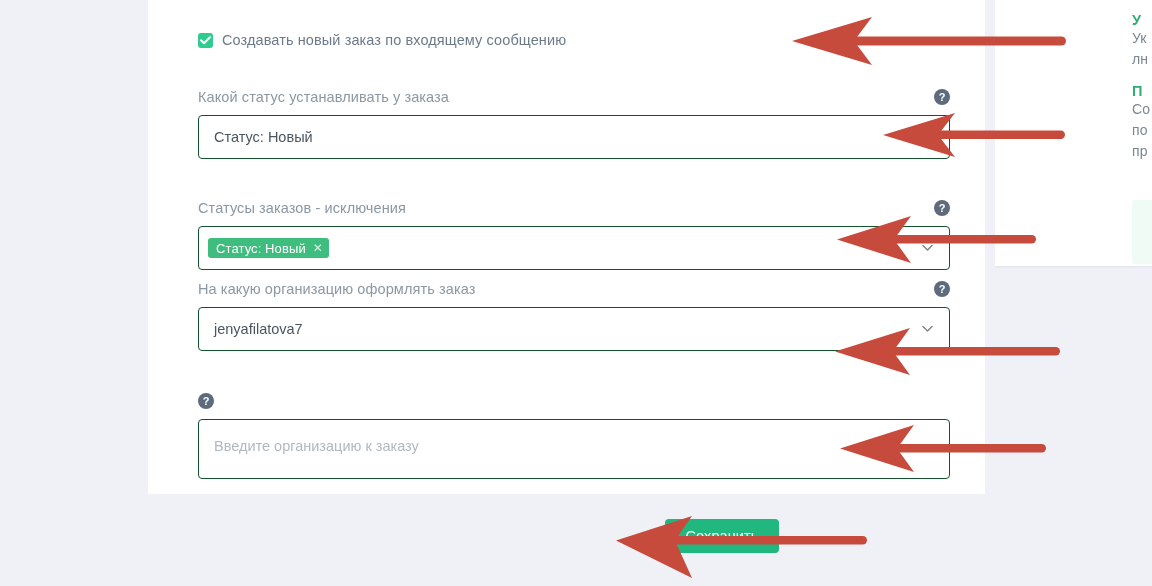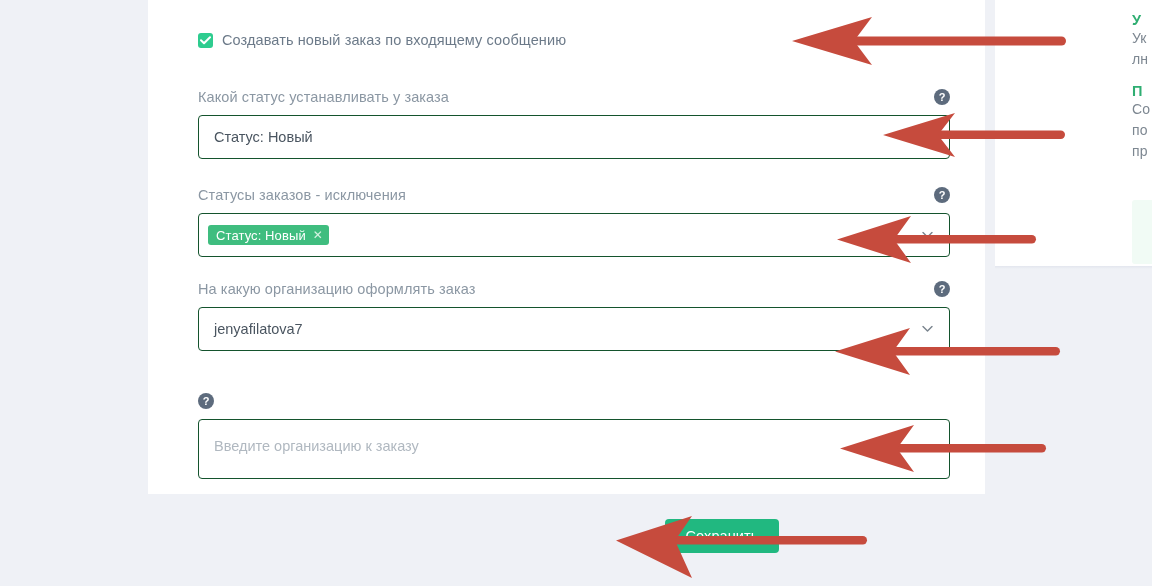--- a/index.html
+++ b/index.html
@@ -128,21 +128,21 @@
       <span class="field-label">Какой статус устанавливать у заказа</span>
       <span class="help-icon">
         <span>?</span>
       </span>
     </div>
     <div class="control h44">
       <span class="control-text">Статус: Новый</span>
     </div>
   </div>
 
-  <div class="field" style="top:184px;">
+  <div class="field" style="top:197px;">
     <div class="field-head">
       <span class="field-label">Статусы заказов - исключения</span>
       <span class="help-icon">
         <span>?</span>
       </span>
     </div>
     <div class="control h44">
       <span class="chip">
         <span class="chip-text">Статус: Новый</span>
         <span class="chip-x">✕</span>

